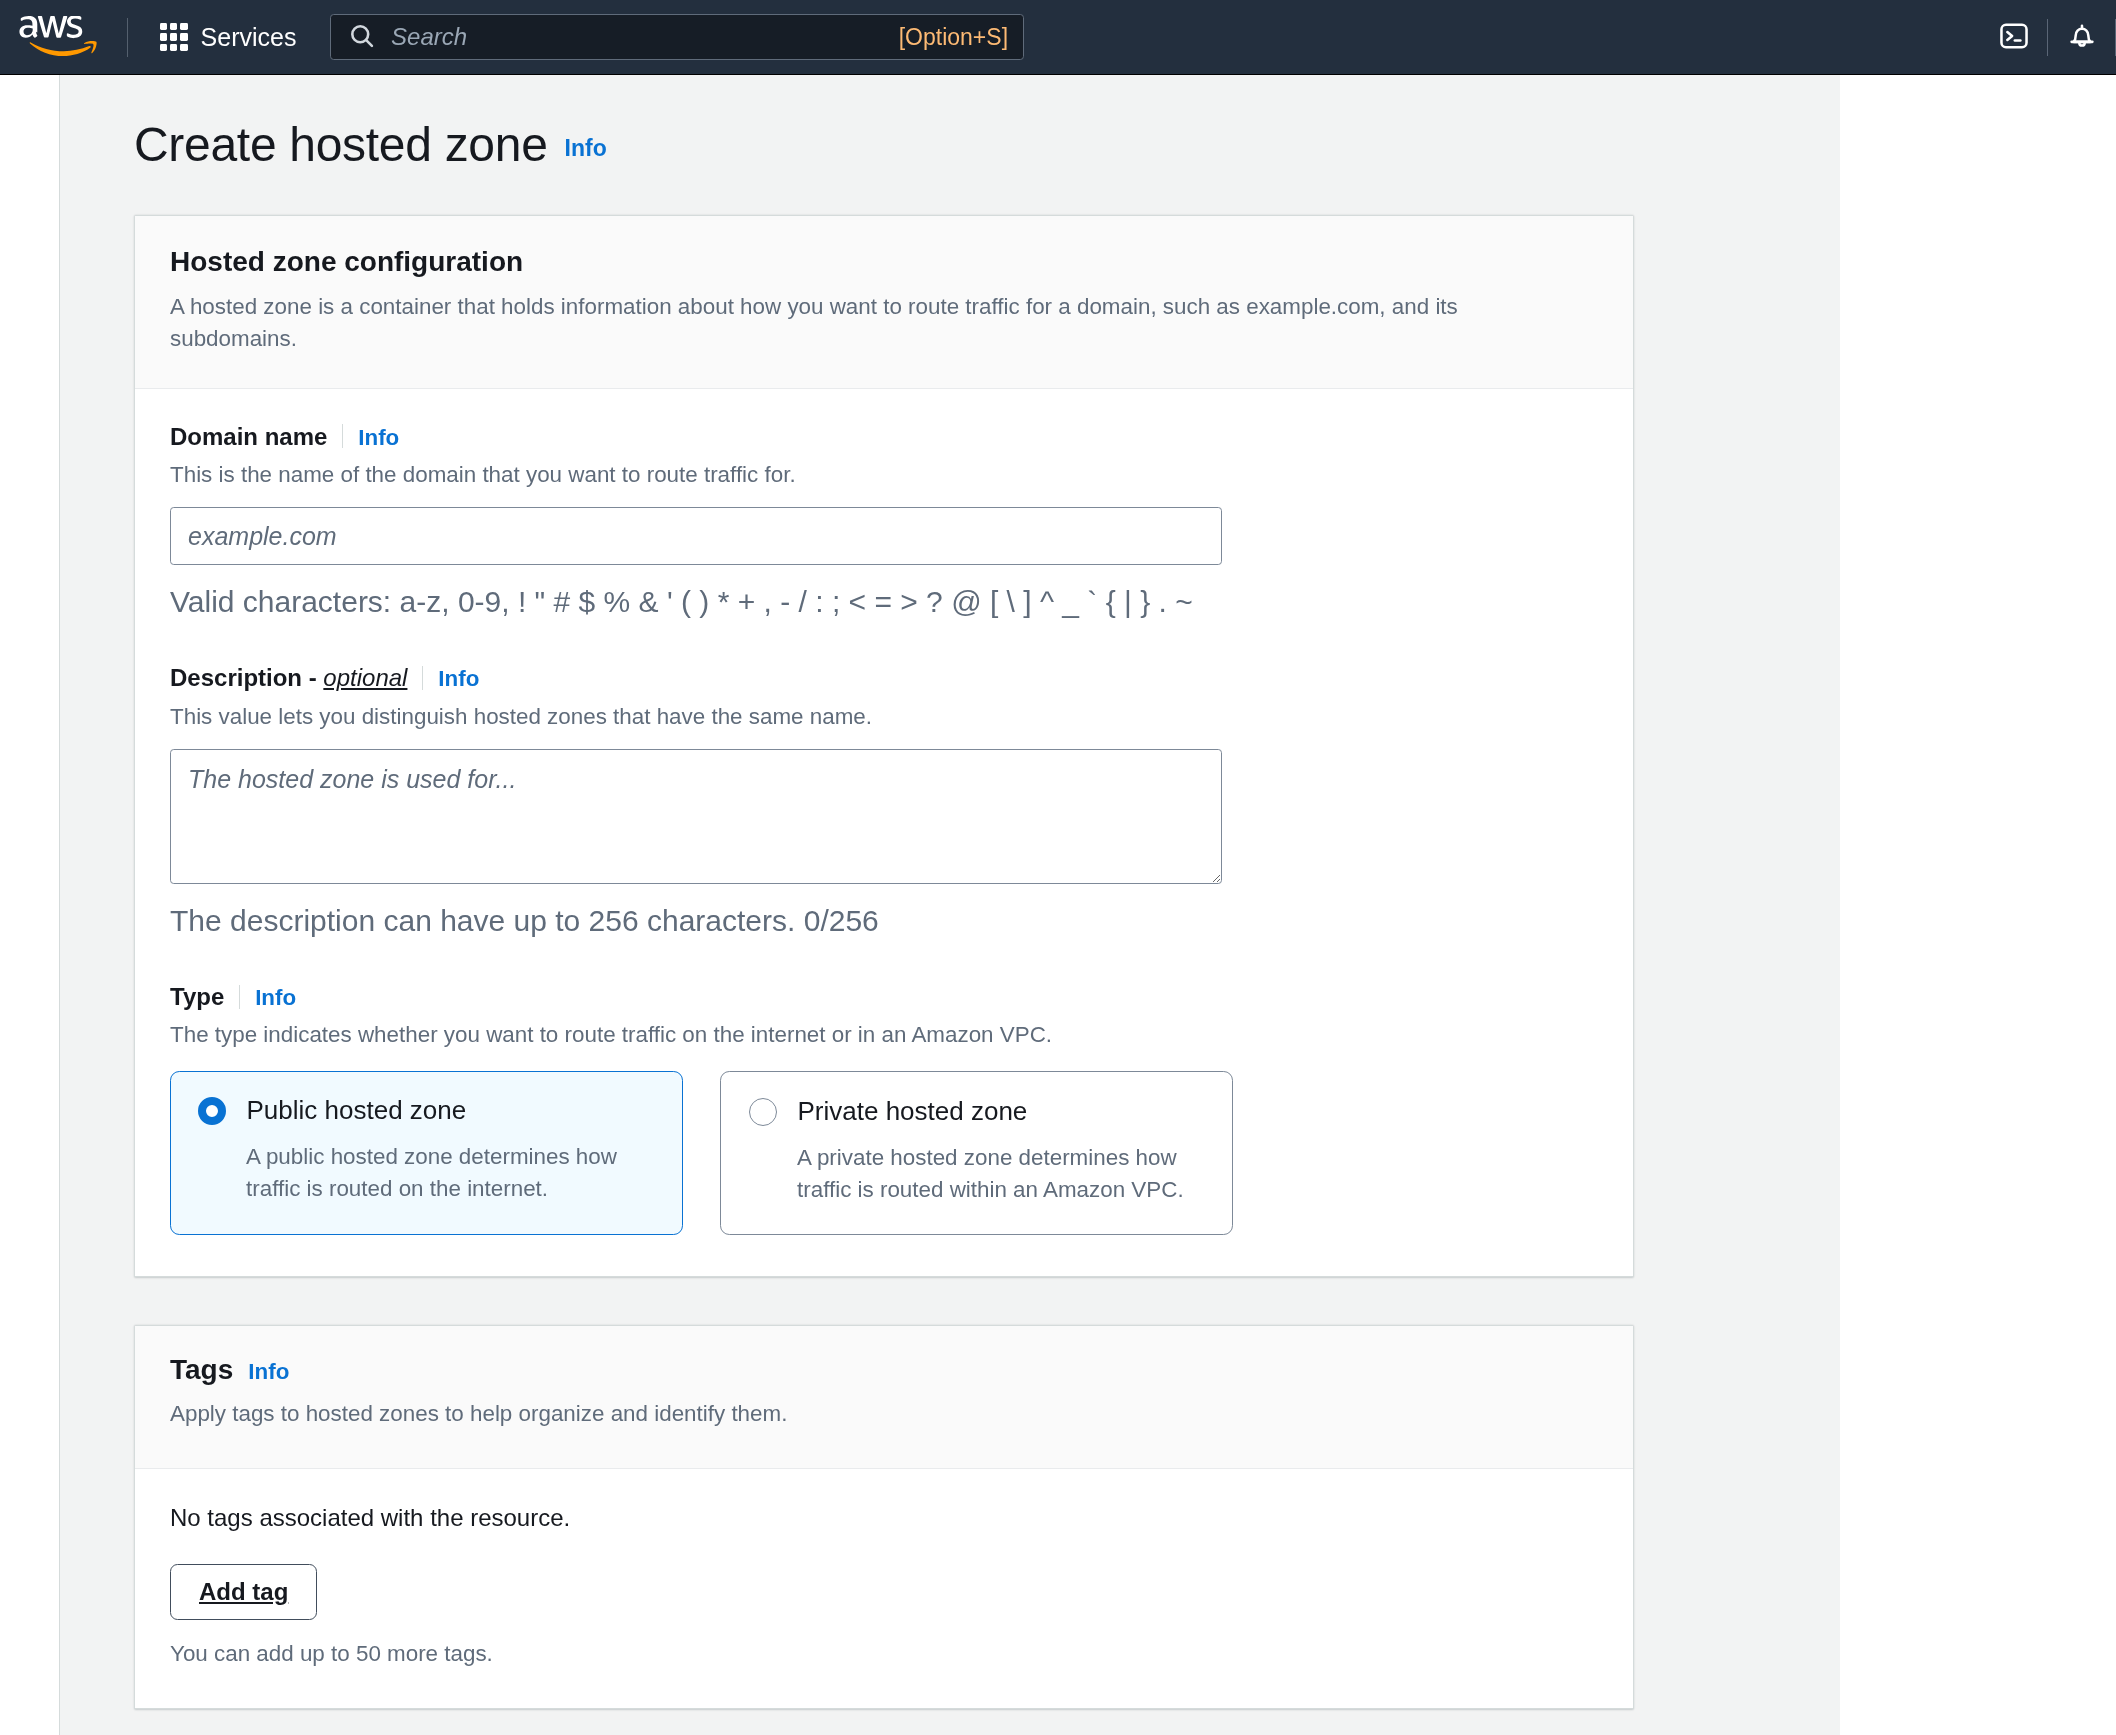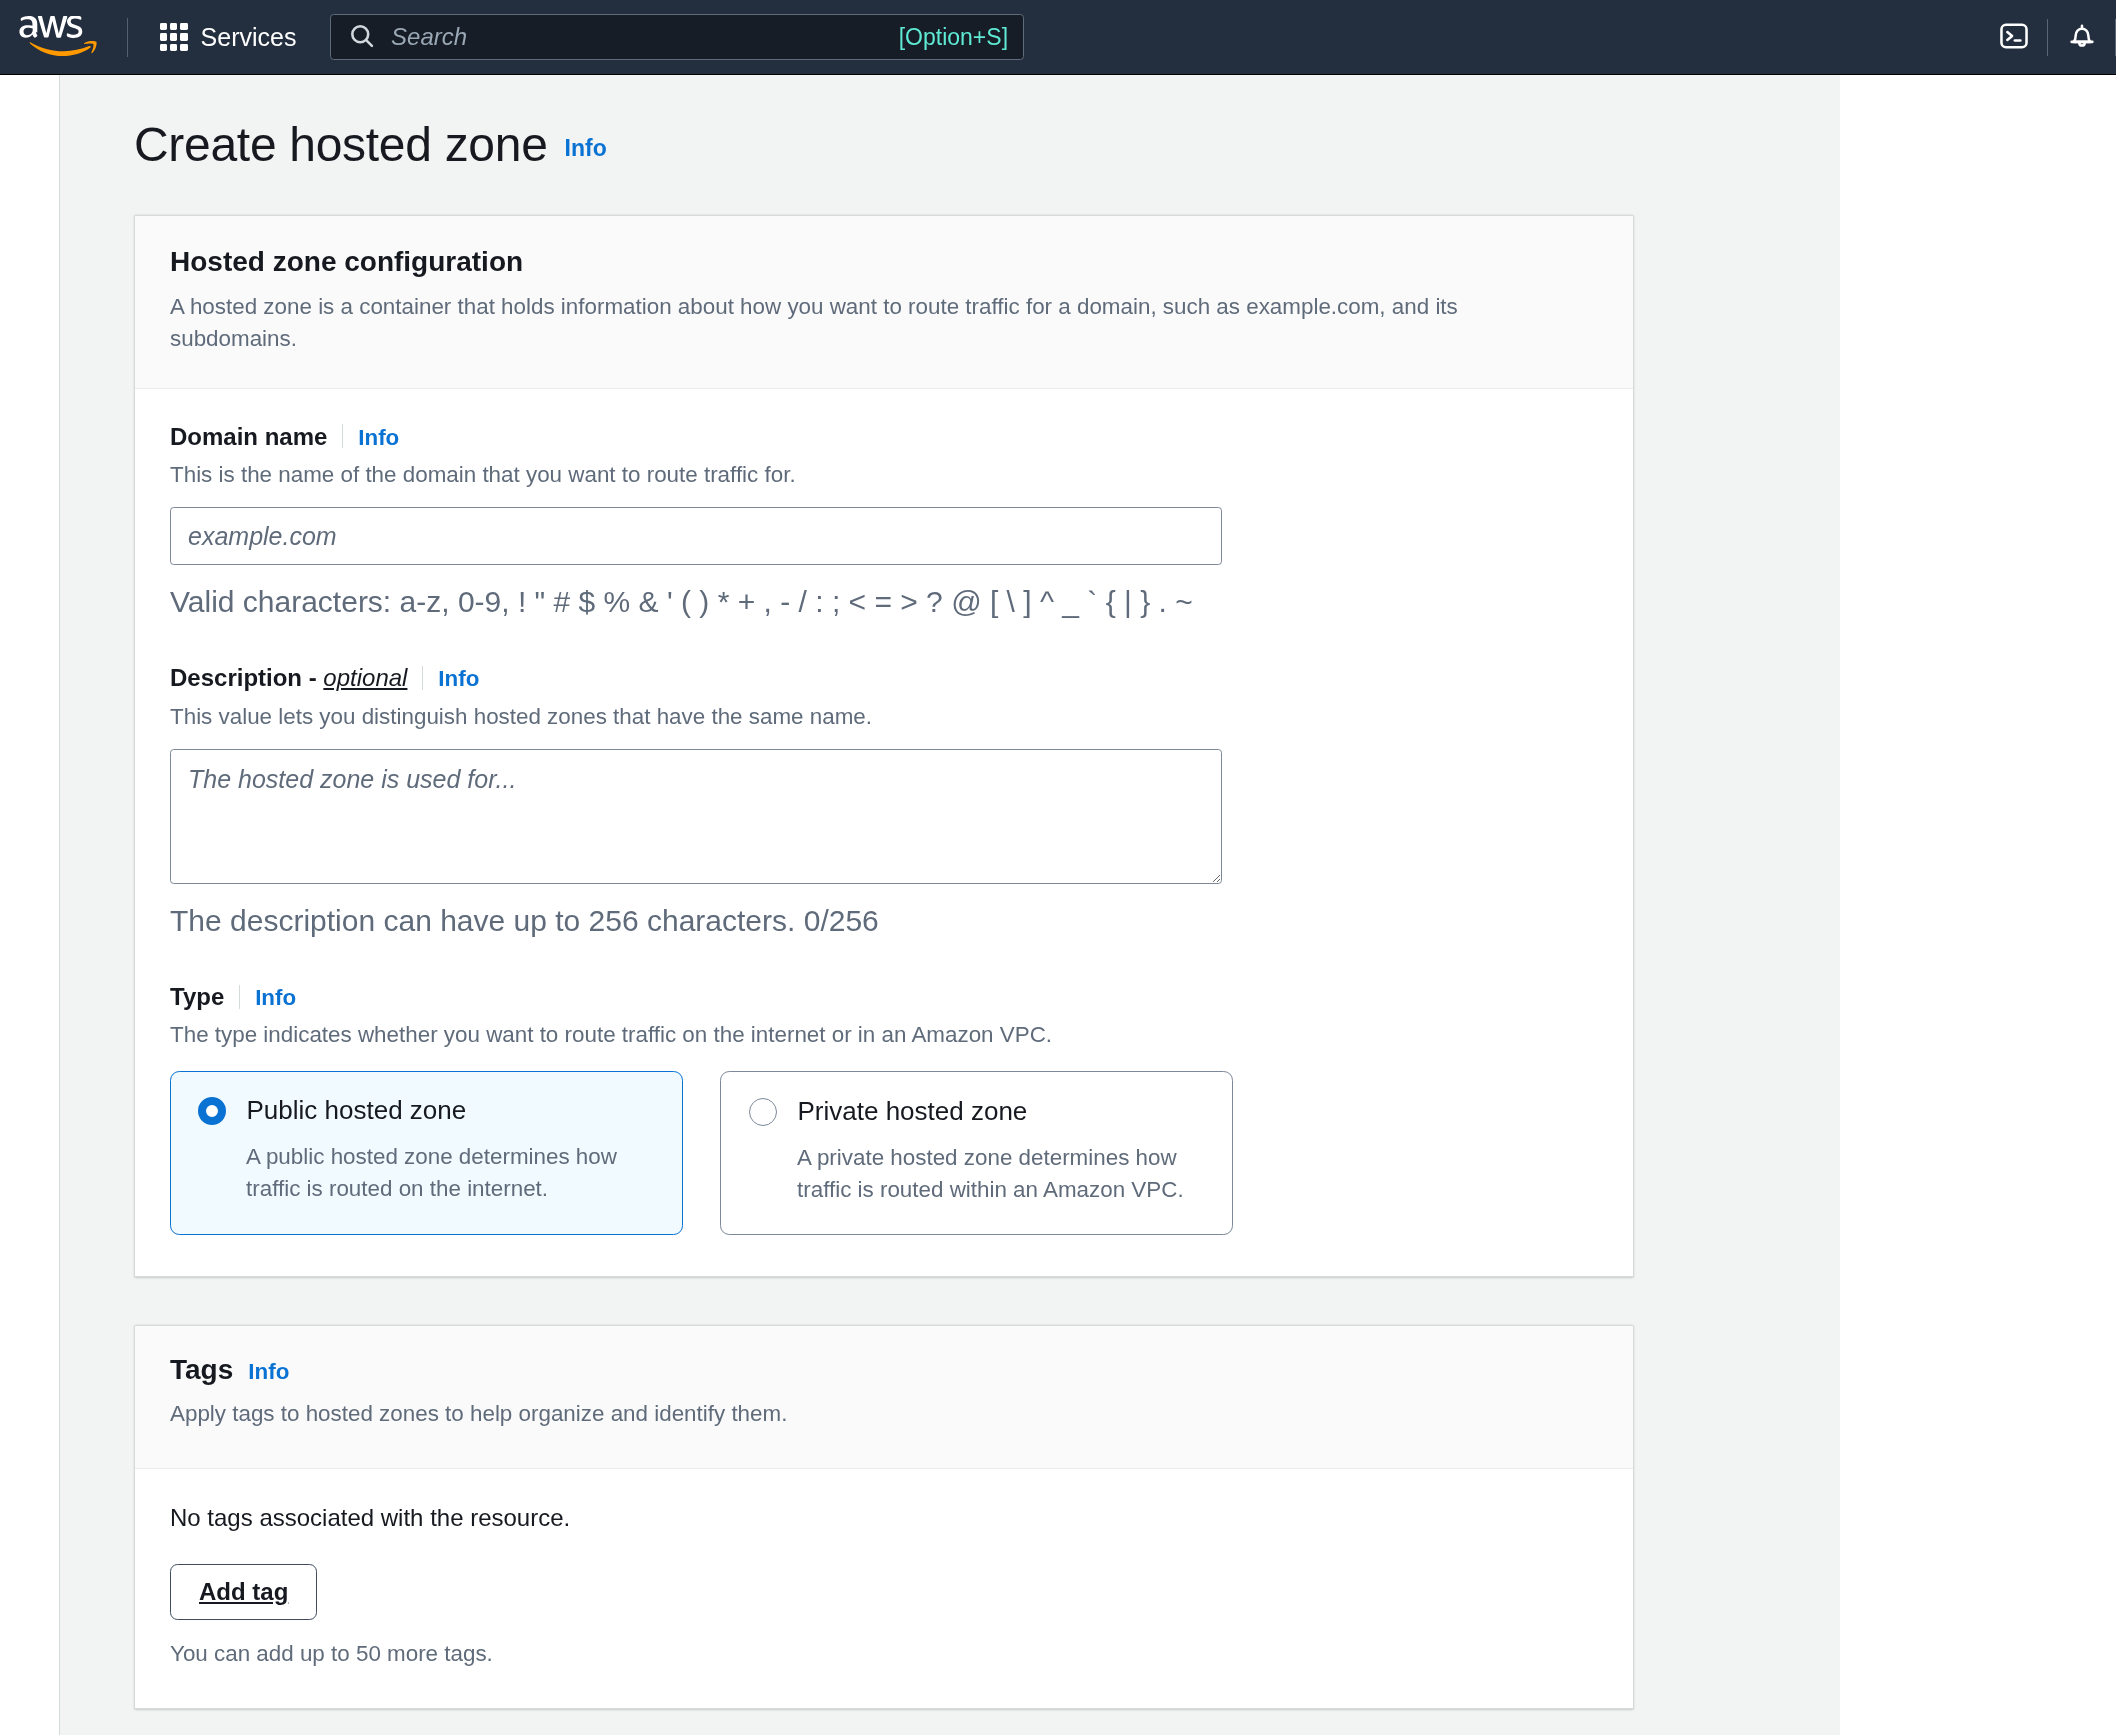--- a/index.html
+++ b/index.html
@@ -94,21 +94,21 @@
   .search-icon { flex: 0 0 auto; display: block; }
   .search-ph {
     flex: 1 1 auto;
     color: #9aa7b5;
     font-size: 24px;
     font-style: italic;
     margin-left: 15px;
     white-space: nowrap;
   }
   .search-kbd {
-    color: #5eead4;
+    color: #fdba74;
     font-size: 23px;
     white-space: nowrap;
     flex: 0 0 auto;
   }
 
   .nav-spacer { flex: 1 1 auto; }
 
   .nav-right { display: flex; align-items: center; height: 75px; flex: 0 0 auto; }
   .nav-icon-btn {
     width: 67px; height: 75px;

